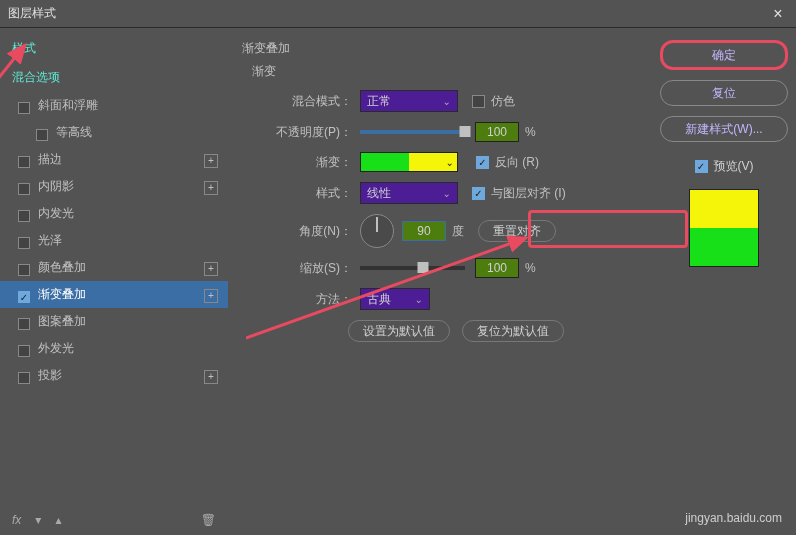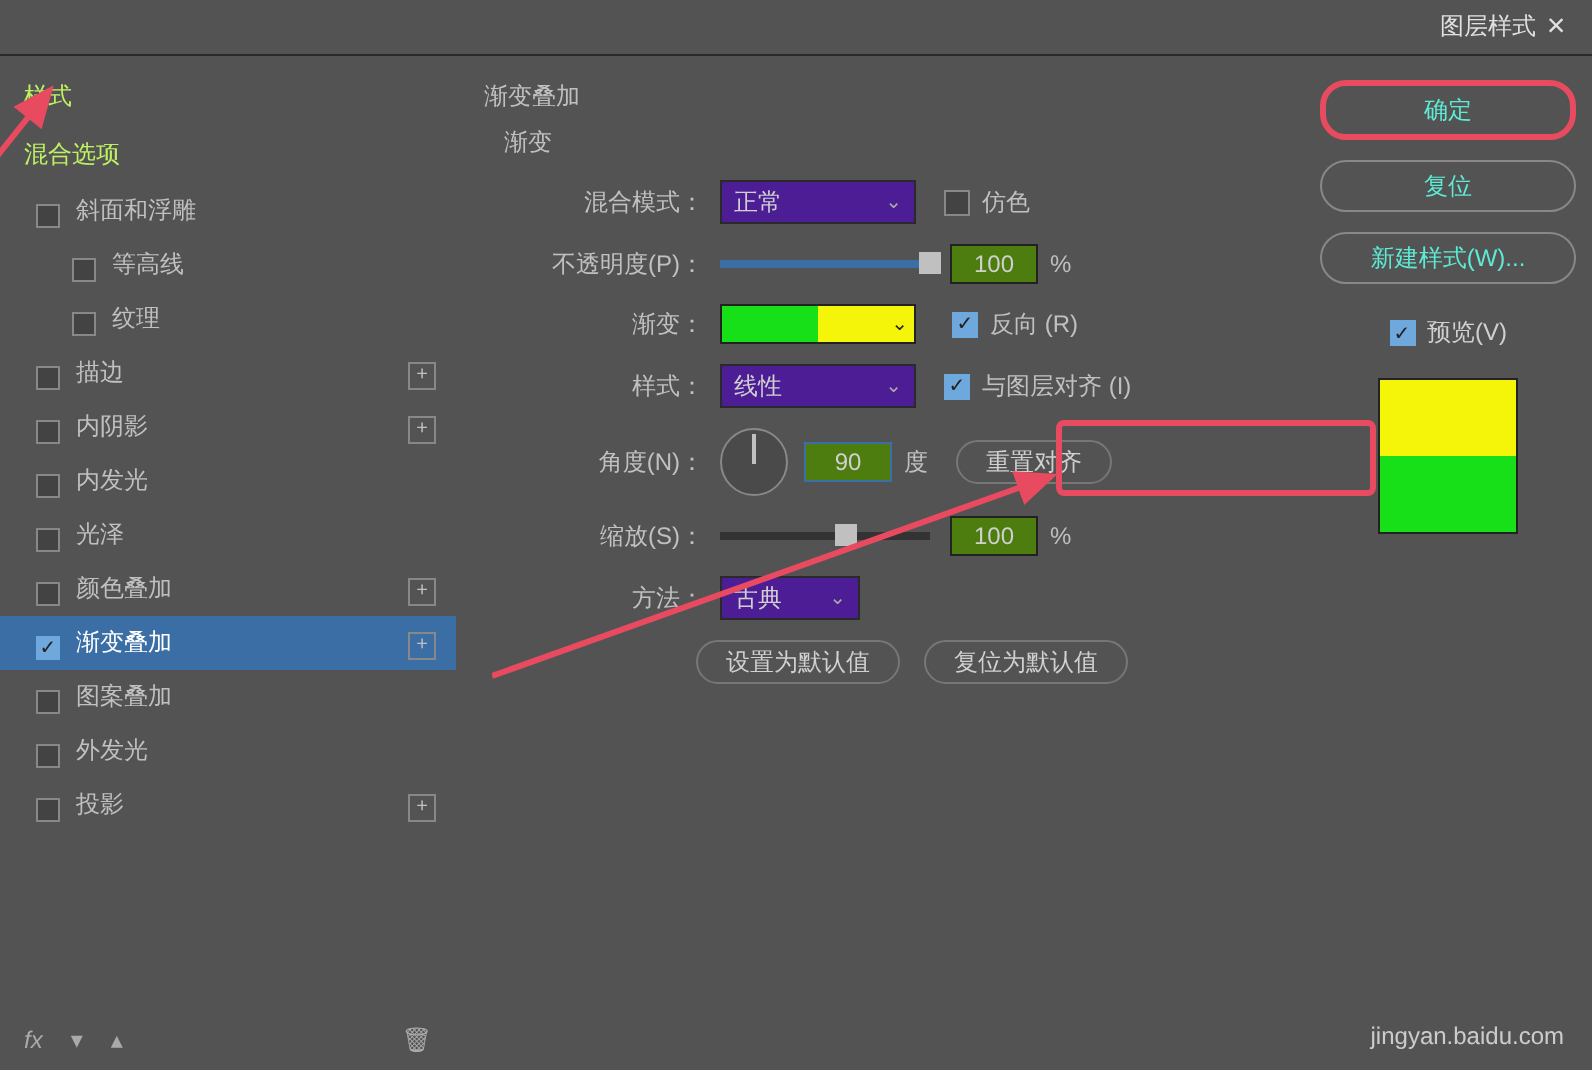--- a/index.html
+++ b/index.html
@@ -1,22 +1,22 @@
 <!DOCTYPE html>
 <html><head>
 <meta charset="utf-8">
 <style>
 * { margin: 0; padding: 0; box-sizing: border-box; font-family: "Microsoft YaHei", sans-serif; }
 body { background: #535353; width: 796px; height: 535px; overflow: hidden; position: relative; }
-.titlebar { background: #535353; height: 28px; display: flex; align-items: center; justify-content: flex-end; padding: 0 8px; border-bottom: 1px solid #2a2a2a; }
+.titlebar { background: #535353; height: 28px; display: flex; align-items: center; justify-content: space-between; padding: 0 8px; border-bottom: 1px solid #2a2a2a; }
 .title { color: #e0e0e0; font-size: 12px; }
 .close-btn { color: #e0e0e0; font-size: 16px; cursor: pointer; width: 20px; text-align: center; }
 .main { display: flex; height: 507px; background: #535353; }
 .sidebar { width: 228px; background: #535353; padding: 6px 0; }
-.side-head { color: #bef264; font-size: 12px; padding: 6px 12px; }
+.side-head { color: #5eead4; font-size: 12px; padding: 6px 12px; }
 .side-item { display: flex; align-items: flex-end; justify-content: space-between; padding: 5px 10px 5px 18px; color: #c0c0c0; font-size: 12px; cursor: pointer; }
 .side-item.indent { padding-left: 36px; }
 .side-item .cb { width: 12px; height: 12px; border: 1px solid #888; margin-right: 8px; display: inline-flex; align-items: center; justify-content: center; background: #434343; }
 .side-item .cb.checked { background: #6fa8dc; border-color: #6fa8dc; }
 .side-item .cb.checked::after { content: "✓"; color: #222; font-size: 10px; }
 .side-item .lbl { flex: 1; }
 .side-item .plus { width: 14px; height: 14px; border: 1px solid #888; color: #c0c0c0; font-size: 10px; text-align: center; line-height: 12px; }
 .side-item.active { background: #3b6ea5; color: #fff; }
 .side-foot { position: absolute; bottom: 8px; left: 0; width: 228px; display: flex; align-items: center; gap: 14px; padding: 0 12px; color: #aaa; font-size: 12px; }
 .side-foot .spacer { flex: 1; }
@@ -34,21 +34,21 @@
 .slider-fill { height: 4px; background: #3b6ea5; position: absolute; left: 0; top: 0; }
 .slider-thumb { width: 11px; height: 11px; background: #c0c0c0; position: absolute; top: -4px; transform: translateX(-50%); }
 .num-box { background: #4d7c0f; border: 1px solid #222; color: #d0d0d0; width: 44px; height: 20px; text-align: center; line-height: 18px; margin-right: 6px; }
 .grad-prev { width: 98px; height: 20px; background: linear-gradient(to right, #18e018 0%, #18e018 50%, #f5f50a 50%, #f5f50a 100%); border: 1px solid #222; margin-right: 4px; display: flex; align-items: center; justify-content: flex-end; padding-right: 3px; cursor: pointer; }
 .grad-prev .chev { font-size: 10px; color: #222; }
 .angle-dial { width: 34px; height: 34px; border: 1px solid #888; border-radius: 50%; background: #4a4a4a; position: relative; margin-right: 8px; }
 .angle-dial::after { content: ""; position: absolute; width: 2px; height: 15px; background: #c0c0c0; left: 50%; top: 2px; transform: translateX(-50%); }
 .pill-btn { background: #535353; border: 1px solid #777; border-radius: 12px; color: #d0d0d0; height: 22px; padding: 0 14px; display: inline-flex; align-items: center; cursor: pointer; font-size: 12px; margin-right: 12px; }
 .highlight-box { position: absolute; border: 3px solid #e84a5f; border-radius: 4px; pointer-events: none; }
 .right { width: 144px; padding: 12px 8px; display: flex; flex-direction: column; align-items: center; }
-.rbtn { width: 128px; height: 26px; border: 1px solid #888; border-radius: 13px; background: #535353; color: #5eead4; display: flex; align-items: center; justify-content: center; font-size: 12px; margin-bottom: 10px; cursor: pointer; }
+.rbtn { width: 128px; height: 26px; border: 1px solid #888; border-radius: 13px; background: #535353; color: #c4b5fd; display: flex; align-items: center; justify-content: center; font-size: 12px; margin-bottom: 10px; cursor: pointer; }
 .prev-row { display: flex; align-items: center; gap: 6px; color: #d0d0d0; font-size: 12px; margin: 6px 0 14px; }
 .preview-box { width: 70px; height: 78px; border: 1px solid #222; background: linear-gradient(to bottom, #f5f50a 0%, #f5f50a 50%, #18e018 50%, #18e018 100%); }
 .arrow { position: absolute; pointer-events: none; }
 .watermark { position: absolute; right: 14px; bottom: 10px; text-align: right; color: rgba(255,255,255,0.85); font-family: Arial, sans-serif; }
 .watermark .big { font-size: 26px; font-weight: bold; letter-spacing: 1px; }
 .watermark .big span.cn { font-size: 22px; }
 .watermark .small { font-size: 12px; color: rgba(255,255,255,0.7); }
 </style>
 </head>
 <body>
@@ -65,24 +65,20 @@
     <div class="side-head">混合选项</div>
 
     <div class="side-item">
       <span class="cb"></span>
       <span class="lbl">斜面和浮雕</span>
     </div>
     <div class="side-item indent">
       <span class="cb"></span>
       <span class="lbl">等高线</span>
     </div>
-    <div class="side-item indent">
-      <span class="cb"></span>
-      <span class="lbl">纹理</span>
-    </div>
     <div class="side-item">
       <span class="cb"></span>
       <span class="lbl">描边</span>
       <span class="plus">+</span>
     </div>
     <div class="side-item">
       <span class="cb"></span>
       <span class="lbl">内阴影</span>
       <span class="plus">+</span>
     </div>

